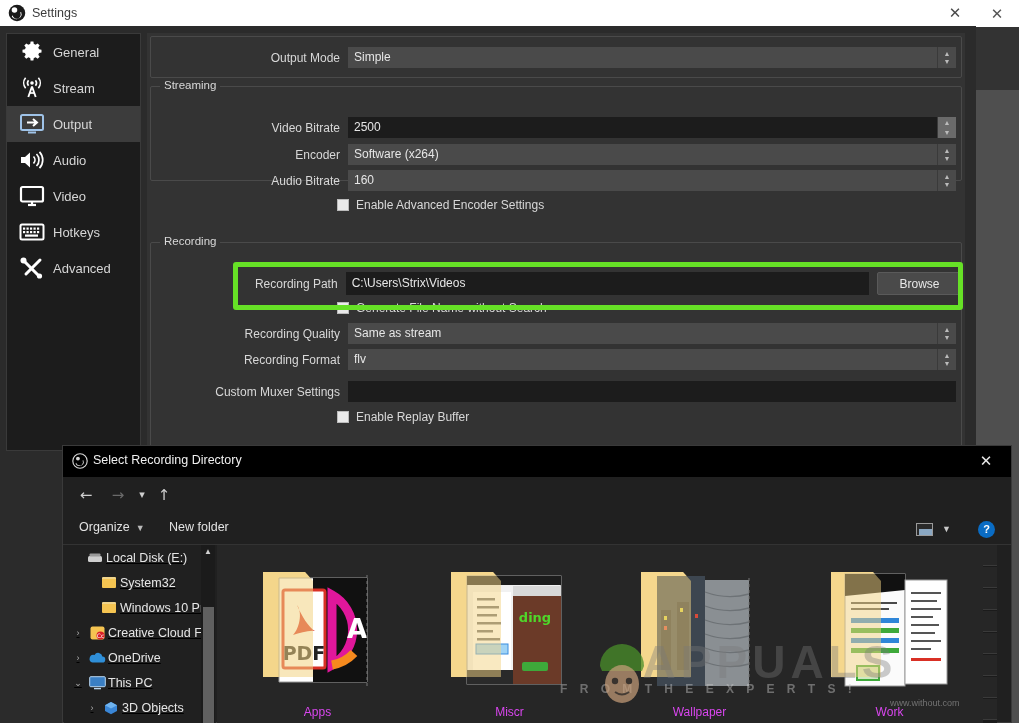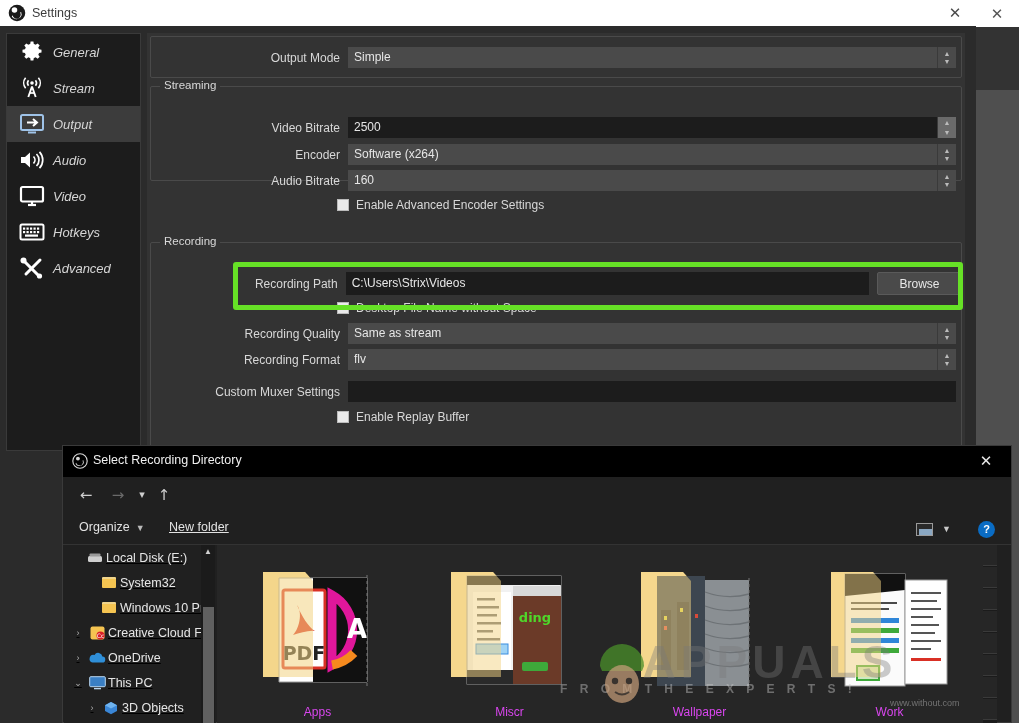--- a/index.html
+++ b/index.html
@@ -51,21 +51,21 @@
   }
   .settings-close {
     position: absolute; right: 6px; top: 3px; width: 30px; height: 20px;
     color: #4a4a4a; font-size: 15px; line-height: 20px; text-align: center;
     font-family: "DejaVu Sans", sans-serif;
   }
 
   
   .sb {
     position: absolute; left: 6px; top: 33px; width: 135px; height: 418px;
-    background: #1c1c1c; border: 1px solid #3a3a3a; font-style: italic;
+    background: #1c1c1c; border: 1px solid #3a3a3a;
   }
   .sb-item {
     position: relative; height: 36px; display: flex; align-items: center;
     padding-left: 8px; color: #d6d6d6; font-size: 13px;
   }
   .sb-item.active { background: #3c3c3c; }
   .sb-icon { width: 34px; height: 28px; display: flex; align-items: center; justify-content: center; flex: 0 0 34px; }
   .sb-label { margin-left: 4px; }
 
   
@@ -425,21 +425,21 @@
       </div>
 
       <div class="row" style="left:3px;top:239px;width:812px;height:23px;">
         <div class="row-label" style="width:190px;">Recording Path</div>
         <div class="fld dark" style="width:530px;height:23px;line-height:23px;margin-left:8px;">C:\Users\Strix\Videos</div>
         <div class="browse-btn" style="margin-left:8px;">Browse</div>
       </div>
 
       <div class="row" style="left:190px;top:268px;">
         <div class="cb"></div>
-        <div class="cb-lbl">Desktop File Name without Space</div>
+        <div class="cb-lbl">Generate File Name without Search</div>
       </div>
 
       <div class="row" style="left:3px;top:289px;width:812px;height:23px;">
         <div class="row-label" style="width:190px;">Recording Quality</div>
         <div class="fld" style="width:589px;margin-left:8px;">Same as stream</div>
         <div class="spin">
             <div>▲</div>
             <div>▼</div>
           </div>
       </div>
@@ -500,21 +500,21 @@
         <span class="search-ph">Search Desktop</span>
         <span class="search-icon">⌕</span>
       </div>
     </div>
 
     <div class="expl-toolbar">
       <div class="tb-item" style="left:16px;">
         <span>Organize</span>
         <span class="tb-caret">&nbsp;▼</span>
       </div>
-      <div class="tb-item" style="left:106px;text-decoration:underline;">New folder</div>
+      <div class="tb-item" style="left:106px;">New folder</div>
       <div class="viewicon">
           <div class="viewicon-inner"></div>
         </div>
       <div class="viewcaret">▼</div>
       <div class="helpbtn">?</div>
     </div>
 
     <div class="expl-tree">
 
       <div class="tree-item" style="padding-left:20px;">

